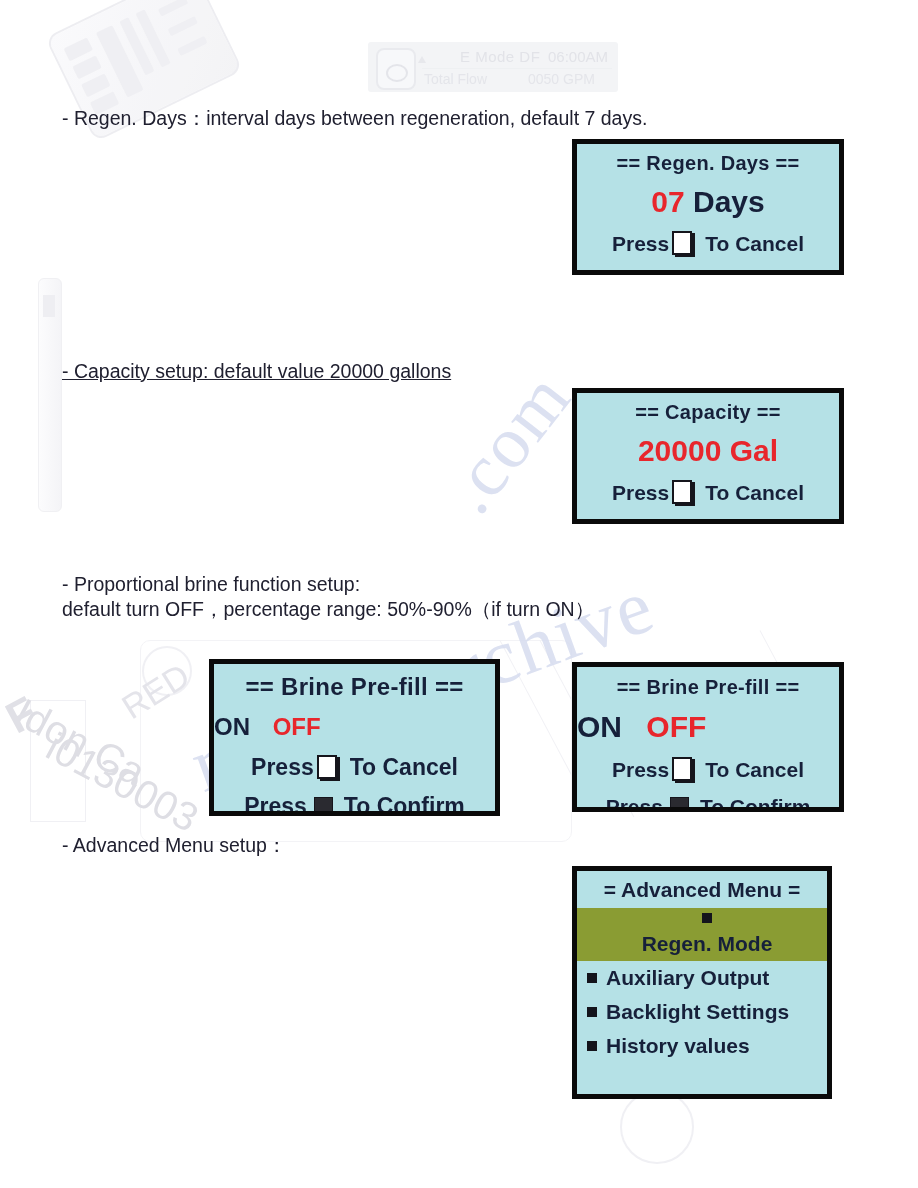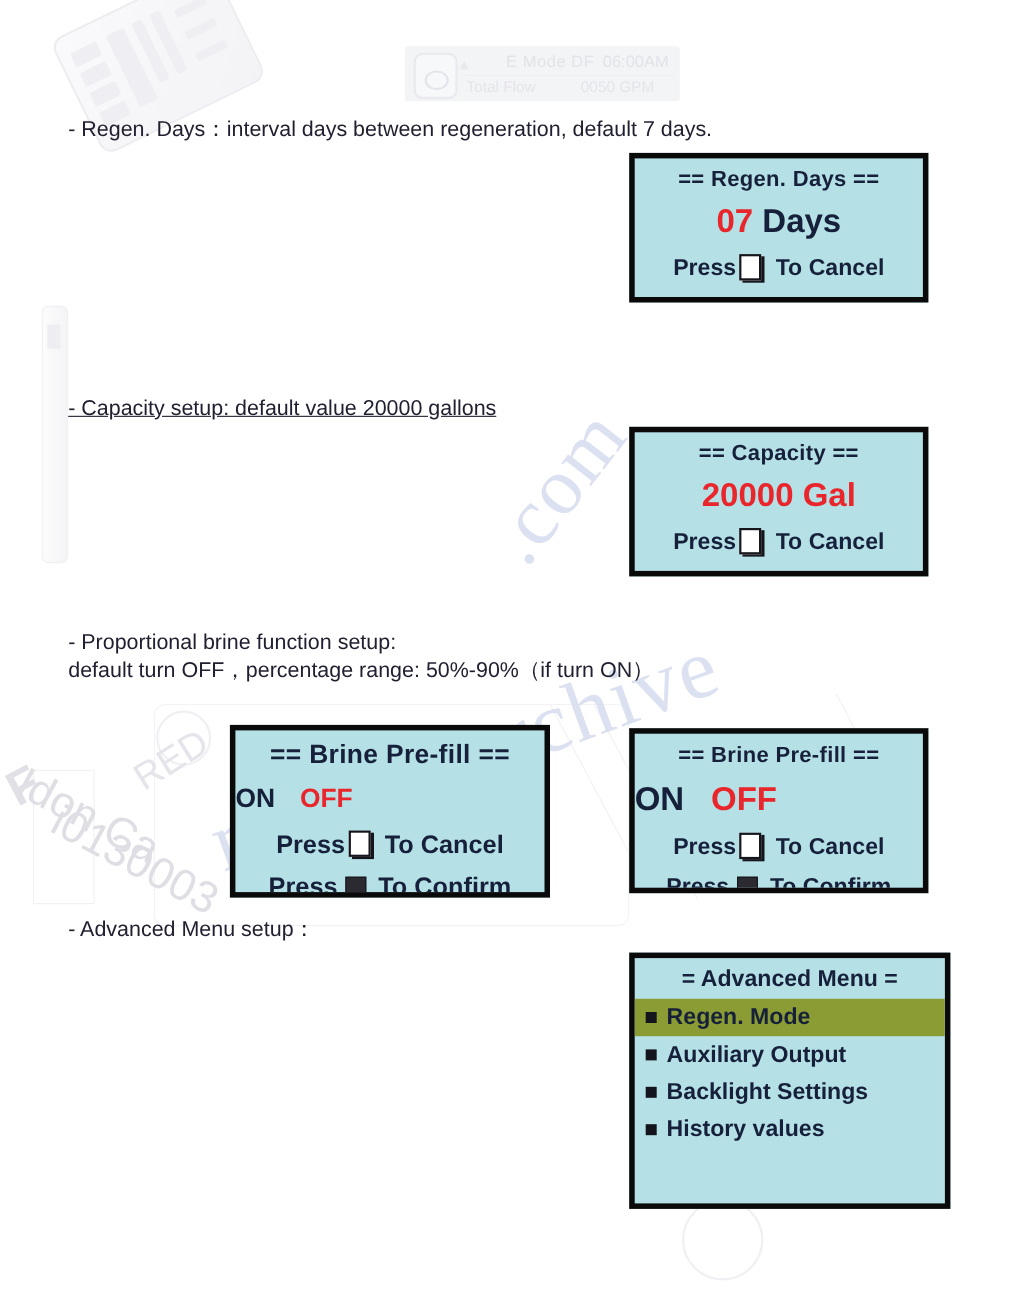--- a/index.html
+++ b/index.html
@@ -251,41 +251,42 @@
     padding-top: 10px;
   }
   #panel-brine-right .row + .row { margin-top: 15px; }
 
   .onoff { display: inline-block; }
   .onoff .on  { margin-right: 16px; }
 
   
   #panel-advanced {
     left: 572px; top: 866px;
-    width: 292px; height: 233px;
+    width: 260px; height: 233px;
     padding: 0;
   }
   #panel-advanced .adv-title {
     font-size: 21px;
     font-weight: 600;
     text-align: center;
     padding: 7px 0 6px 0;
     white-space: nowrap;
   }
   .adv-item {
     font-size: 21px;
     font-weight: 600;
     padding: 5px 0 5px 10px;
     display: flex;
     align-items: center;
     gap: 9px;
     white-space: nowrap;
   }
   .adv-item.selected {
     background: #8a9c33;
+    flex-direction: column;
   }
   .adv-bullet {
     display: inline-block;
     width: 10px; height: 10px;
     background: #14141c;
     flex: 0 0 auto;
   }
 </style>
 </head>
 <body>

